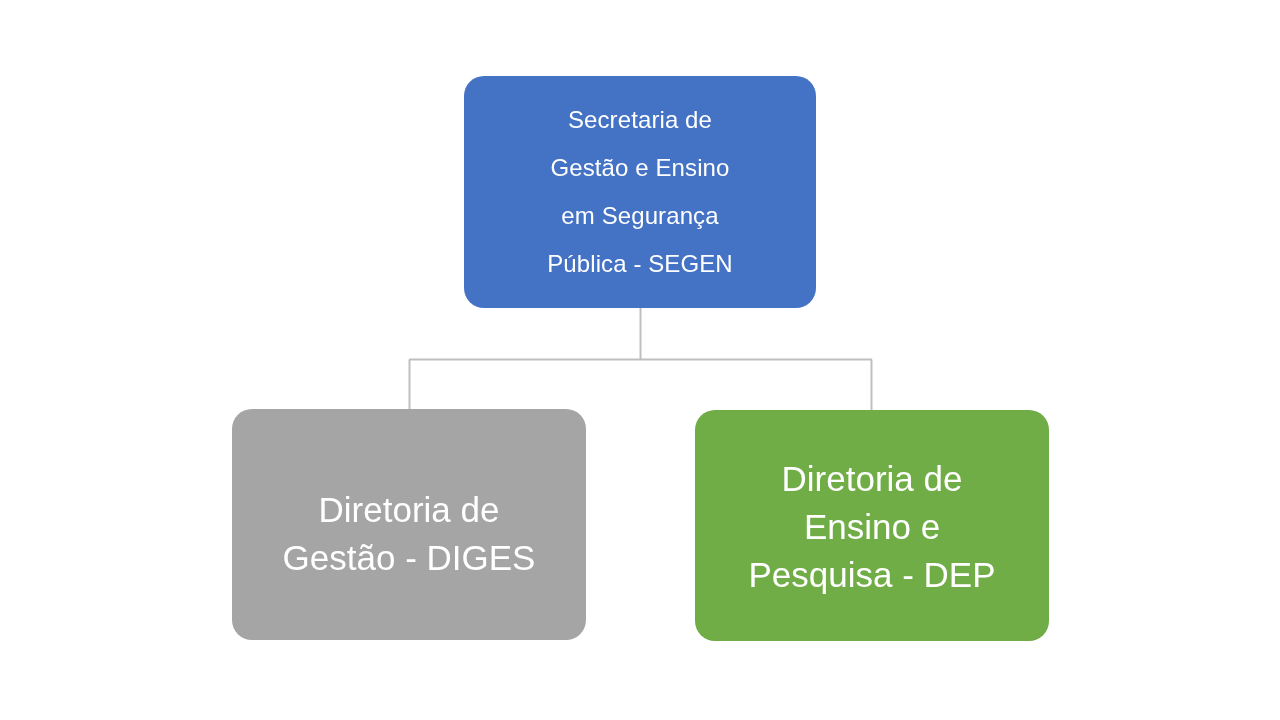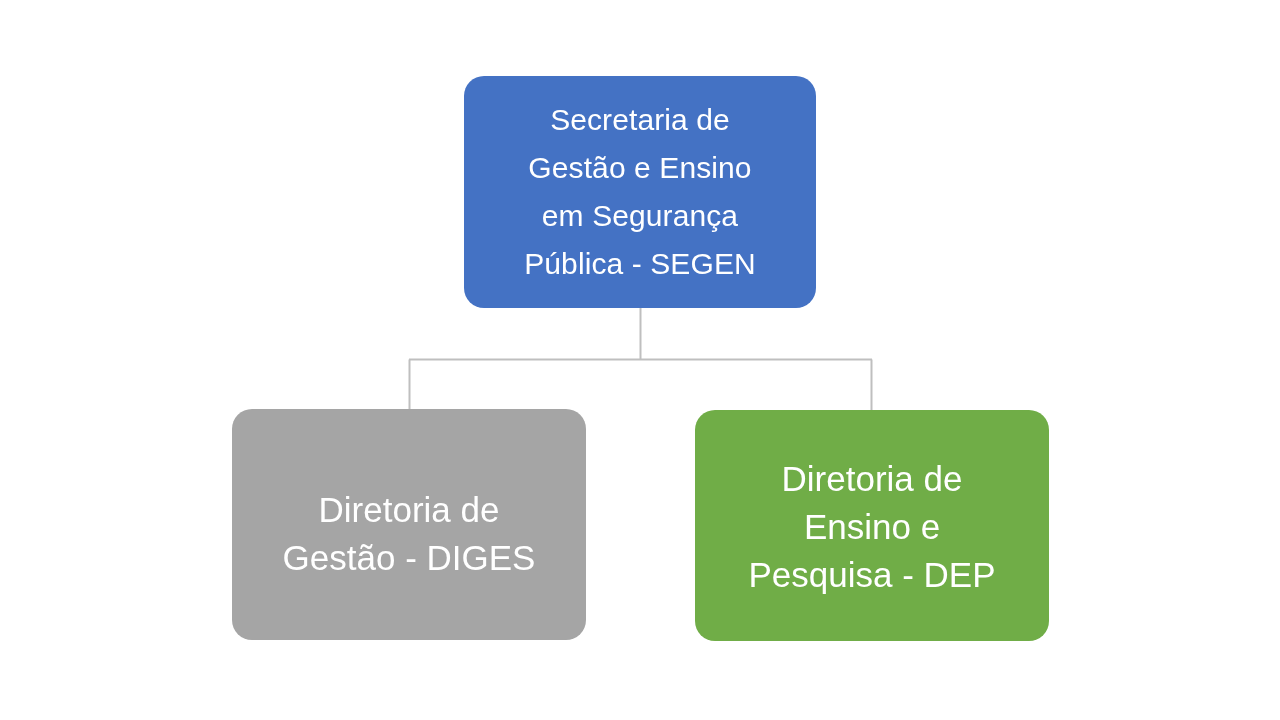--- a/index.html
+++ b/index.html
@@ -47,21 +47,21 @@
   }
   
   #node-root {
     left: 464px;
     top: 76px;
     width: 352px;
     height: 232px;
     background: #4472C4;
   }
   #node-root .node-label {
-    font-size: 30px;
+    font-size: 24px;
     line-height: 48px;
     letter-spacing: 0.1px;
   }
   
   #node-diges {
     left: 232px;
     top: 409px;
     width: 354px;
     height: 231px;
     background: #A5A5A5;

